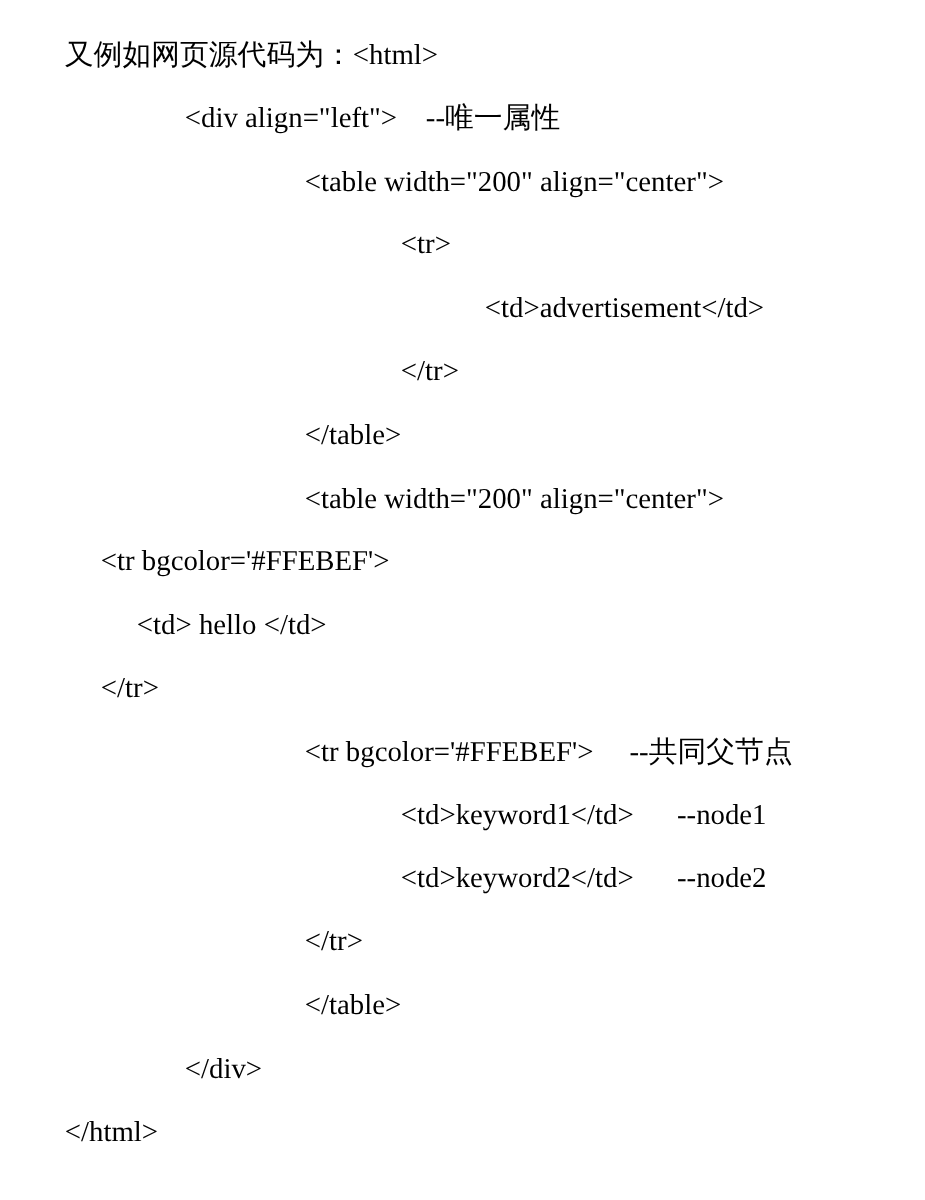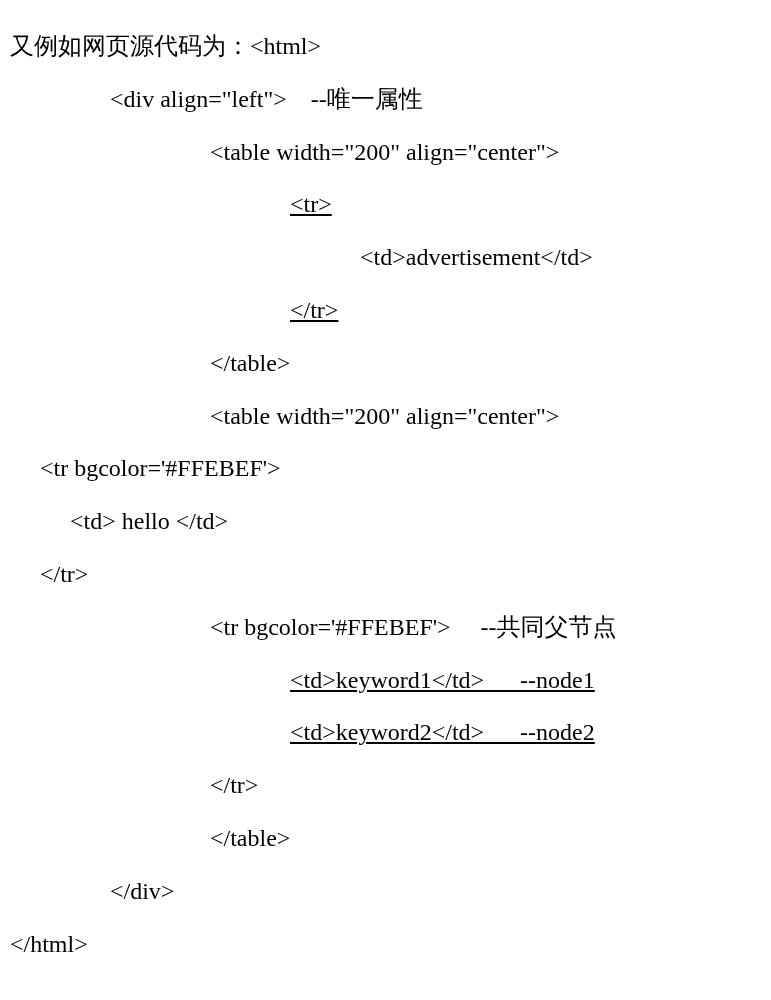--- a/index.html
+++ b/index.html
@@ -8,25 +8,26 @@
     font-family: "SimSun", "Times New Roman", serif;
     font-size: 24px;
     line-height: 2.2;
     color: #000;
     background: #fff;
     width: 771px;
     box-sizing: border-box;
   }
   .line {
     white-space: pre;
+    margin-left: 44px;
   }
   .indent-0 { padding-left: 0; }
   .indent-1 { padding-left: 100px; }
   .indent-2 { padding-left: 200px; }
-  .indent-3 { padding-left: 280px; text-decoration: underline; }
+  .indent-3 { padding-left: 280px; }
   .indent-4 { padding-left: 350px; }
   .indent-small { padding-left: 30px; }
   .indent-small2 { padding-left: 60px; font-family: Liberation Serif, serif; }
 </style>
 </head>
 <body>
 
 <div class="line indent-0">又例如网页源代码为：&lt;html&gt;</div>
 <div class="line indent-1">&lt;div align="left"&gt;    --唯一属性</div>
 <div class="line indent-2">&lt;table width="200" align="center"&gt;</div>

